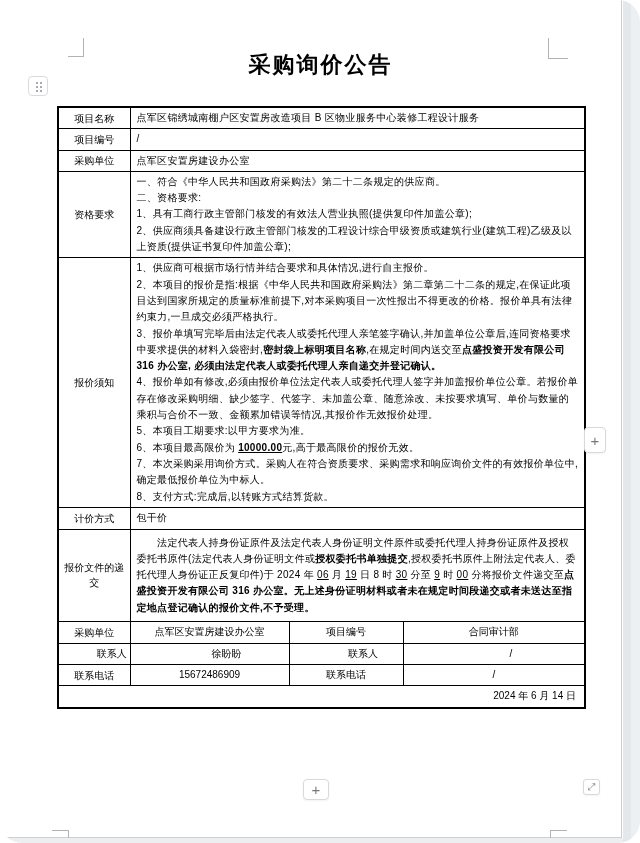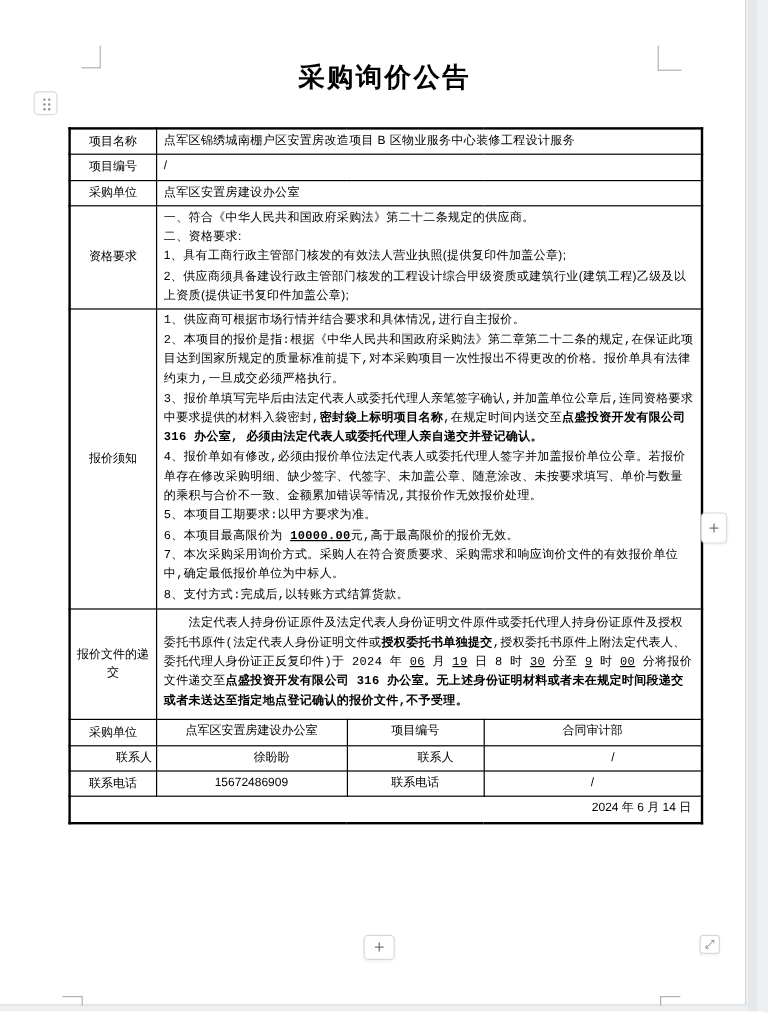--- a/index.html
+++ b/index.html
@@ -1,17 +1,17 @@
 <!DOCTYPE html>
 <html><head>
 <meta charset="utf-8">
 <style>
   html,body{margin:0;padding:0;}
   body{font-family:"Liberation Sans","DejaVu Sans",sans-serif;}
-  .stage{position:relative;width:640px;height:843px;background:#ffffff;overflow:hidden;}
+  .stage{position:relative;width:640px;height:843px;background:#ffffff;overflow:hidden;border-radius:22px;}
 
   
   .page{position:absolute;left:0;top:0;width:622px;height:838px;background:#ffffff;border-right:1px solid #c9cdd1;border-bottom:1px solid #cdd1d5;box-sizing:border-box;}
   .right-strip{position:absolute;left:623px;top:0;width:17px;height:843px;background:#edf0f2;}
   .right-strip .track{position:absolute;left:0px;top:0;width:8px;height:843px;background:#e4e8eb;}
   .bottom-strip{position:absolute;left:0;top:838px;width:623px;height:5px;background:#eceef0;}
 
   
   .mark{position:absolute;box-sizing:border-box;}
   .mark-tl{left:68px;top:38px;width:16px;height:19px;border-right:1px solid #aeb3b9;border-bottom:1px solid #aeb3b9;}
@@ -38,21 +38,21 @@
   td.val-pre{white-space:pre-wrap;}
   td.ctr{text-align:center;padding:2px 2px;}
   td.date-cell{text-align:right;padding:2px 8px;}
   tr.h21>td{height:21px;}
   tr.h20>td{height:20px;}
   tr.h19>td{height:19px;}
   tr.h22>td{height:22px;}
   tr.h18>td{height:18px;padding-left:36px;}
   tr.h68>td{height:68px;}
   tr.h92>td{height:92px;}
-  .rich-par{margin:0;font-family:Liberation Mono, monospace;}
+  .rich-par{margin:0;}
   .b{font-weight:bold;}
   .u{text-decoration:underline;}
 
   
   .overlay-btn{position:absolute;background:#fff;border:1px solid #d9d9d9;border-radius:4px;color:#76797c;
     display:flex;align-items:center;justify-content:center;box-shadow:0 1px 2px rgba(0,0,0,.05);cursor:pointer;box-sizing:border-box;}
   .btn-add-side{left:584px;top:427px;width:22px;height:26px;font-size:15px;}
   .btn-add-bottom{left:303px;top:779px;width:26px;height:21px;font-size:15px;}
   .btn-expand{left:583px;top:779px;width:17px;height:16px;font-size:10px;border-radius:3px;}
 </style>
@@ -111,20 +111,24 @@
             <div class="rich-par"><span>1、供应商可根据市场行情并结合要求和具体情况,进行自主报价。</span></div>
             <div class="rich-par"><span>2、本项目的报价是指:根据《中华人民共和国政府采购法》第二章第二十二条的规定,在保证此项目达到国家所规定的质量标准前提下,对本采购项目一次性报出不得更改的价格。报价单具有法律约束力,一旦成交必须严格执行。</span></div>
             <div class="rich-par"><span>3、报价单填写完毕后由法定代表人或委托代理人亲笔签字确认,并加盖单位公章后,连同资格要求中要求提供的材料入袋密封,</span><span class="b">密封袋上标明项目名称</span><span>,在规定时间内送交至</span><span class="b">点盛投资开发有限公司 316 办公室, 必须由法定代表人或委托代理人亲自递交并登记确认。</span></div>
             <div class="rich-par"><span>4、报价单如有修改,必须由报价单位法定代表人或委托代理人签字并加盖报价单位公章。若报价单存在修改采购明细、缺少签字、代签字、未加盖公章、随意涂改、未按要求填写、单价与数量的乘积与合价不一致、金额累加错误等情况,其报价作无效报价处理。</span></div>
             <div class="rich-par"><span>5、本项目工期要求:以甲方要求为准。</span></div>
             <div class="rich-par"><span>6、本项目最高限价为 </span><span class="b u">10000.00</span><span>元,高于最高限价的报价无效。</span></div>
             <div class="rich-par"><span>7、本次采购采用询价方式。采购人在符合资质要求、采购需求和响应询价文件的有效报价单位中,确定最低报价单位为中标人。</span></div>
             <div class="rich-par"><span>8、支付方式:完成后,以转账方式结算货款。</span></div>
           </td>
       </tr>
+      <tr class="h22">
+        <td class="lbl">计价方式</td>
+        <td class="val" colspan="3">包干价</td>
+      </tr>
       <tr class="h92">
         <td class="lbl">报价文件的递交</td>
         <td class="val" colspan="3">
             <div class="rich-par"><span>　　法定代表人持身份证原件及法定代表人身份证明文件原件或委托代理人持身份证原件及授权委托书原件(法定代表人身份证明文件或</span><span class="b">授权委托书单独提交</span><span>,授权委托书原件上附法定代表人、委托代理人身份证正反复印件)于 2024 年 </span><span class="u">06</span><span> 月 </span><span class="u">19</span><span> 日 8 时 </span><span class="u">30</span><span> 分至 </span><span class="u">9</span><span> 时 </span><span class="u">00</span><span> 分将报价文件递交至</span><span class="b">点盛投资开发有限公司 316 办公室。无上述身份证明材料或者未在规定时间段递交或者未送达至指定地点登记确认的报价文件,不予受理。</span></div>
           </td>
       </tr>
       <tr class="h22">
         <td class="lbl">采购单位</td>
         <td class="ctr">点军区安置房建设办公室</td>
         <td class="ctr">项目编号</td>

